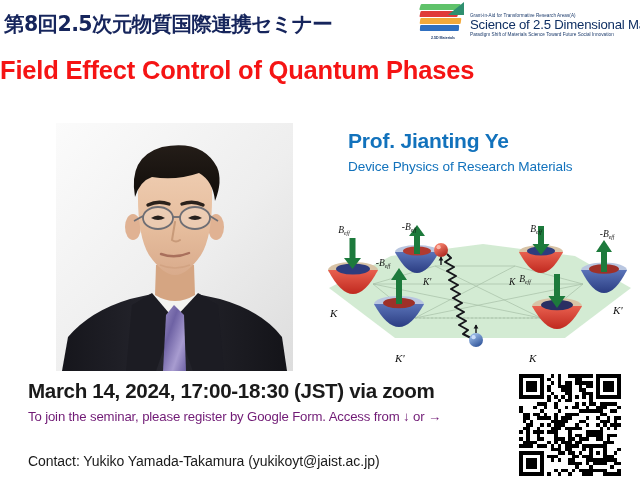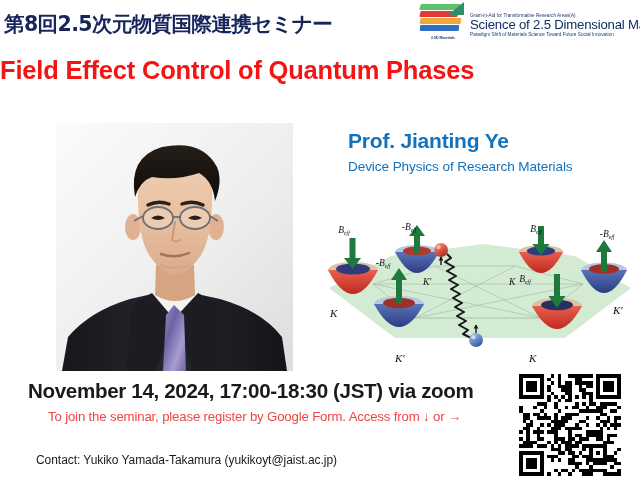--- a/index.html
+++ b/index.html
@@ -99,30 +99,30 @@
   .diagram { position: absolute; left: 313px; top: 222px; width: 326px; height: 148px; }
 
   
   .date-line {
     position: absolute; left: 28px; top: 379px;
     font-size: 20.6px; font-weight: bold; color: #1a1a1a;
     letter-spacing: -0.35px; white-space: nowrap;
   }
   .join-line {
     position: absolute; left: 28px; top: 409px;
-    font-size: 13.2px; color: #ef4444; letter-spacing: -0.15px; white-space: nowrap; margin-left: 20px;
+    font-size: 13.2px; color: #701a75; letter-spacing: -0.15px; white-space: nowrap;
   }
   .form-link {
     position: absolute; left: 28px; top: 426px;
     font-size: 14.2px; color: #1b6fc4; text-decoration: underline;
     letter-spacing: -0.1px; white-space: nowrap;
   }
   .contact-line {
-    position: absolute; left: 36px; top: 453px;
-    font-size: 12px; color: #1a1a1a; letter-spacing: -0.05px; white-space: nowrap;
+    position: absolute; left: 28px; top: 453px;
+    font-size: 14px; color: #1a1a1a; letter-spacing: -0.05px; white-space: nowrap;
   }
 
   
   .qr { position: absolute; left: 519px; top: 374px; width: 102px; height: 102px; background:#fff; }
 </style>
 </head>
 <body>
 
 <div id="poster">
 
@@ -372,21 +372,21 @@
         <text x="17" y="95">K</text>
         <text x="110" y="63" font-size="9.5">K'</text>
         <text x="196" y="63" font-size="9.5">K</text>
         <text x="300" y="92">K'</text>
         <text x="82" y="140">K'</text>
         <text x="216" y="140">K</text>
       </g>
     </svg>
   </div>
 
-  <div class="date-line">November 14, 2024, 17:00-18:30 (JST) via zoom</div>
+  <div class="date-line">March 14, 2024, 17:00-18:30 (JST) via zoom</div>
   <div class="join-line">To join the seminar, please register by Google Form. Access from ↓ or →</div>
   <div class="contact-line">Contact: Yukiko Yamada-Takamura (yukikoyt@jaist.ac.jp)</div>
 
   <div class="qr">
     <svg width="102" height="102" viewBox="0 0 29 29" shape-rendering="crispEdges">
       <rect width="29" height="29" fill="#ffffff"></rect>
       <g fill="#000000" id="qrcells">
           <rect x="0" y="0" width="1" height="1"></rect>
           <rect x="1" y="0" width="1" height="1"></rect>
           <rect x="2" y="0" width="1" height="1"></rect>

